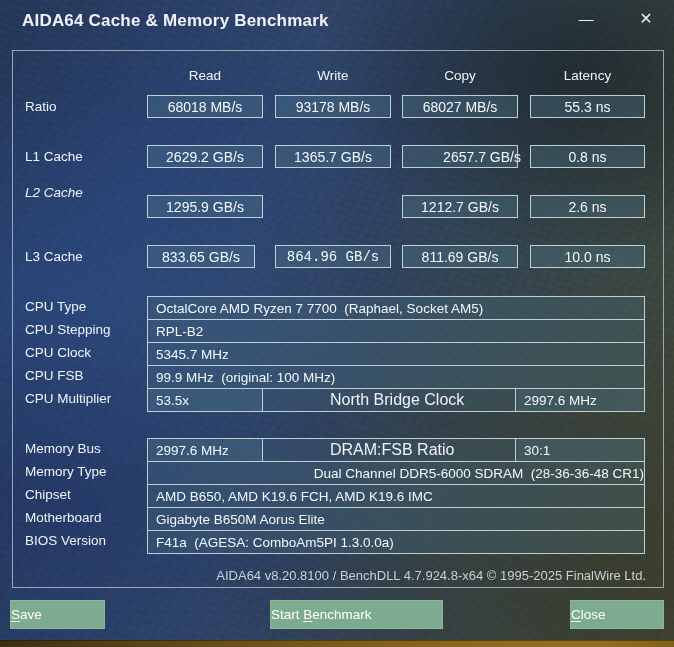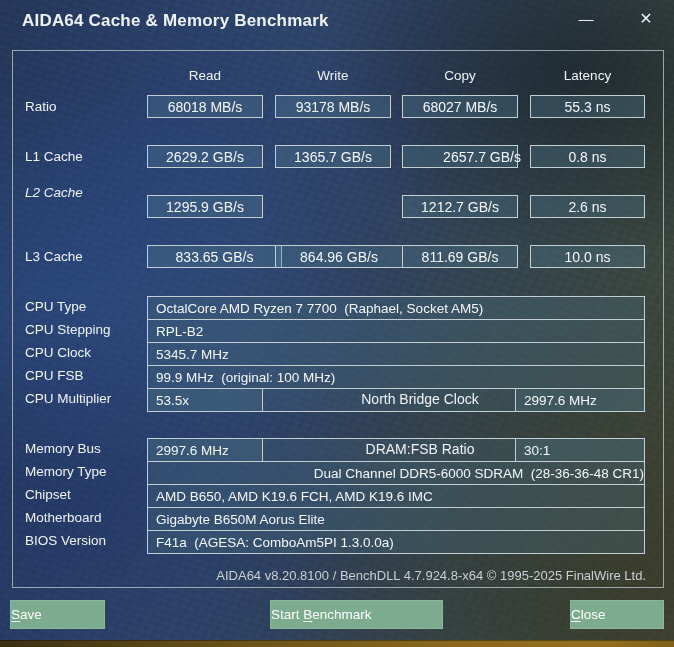--- a/index.html
+++ b/index.html
@@ -30,21 +30,21 @@
   }
   .ibox{
     border:1px solid #c3ced3;
     background:rgba(76,116,134,0.30);
     color:#f4f7f9;font-size:13.5px;
     display:flex;align-items:center;justify-content:flex-start;
     padding-left:8px;
   }
   .sub{background:rgba(84,128,146,0.18);}
   .val{white-space:pre;}
-  .inlbl{color:#eff3f6;font-size:14px;text-align:center;white-space:pre;}
+  .inlbl{color:#eff3f6;font-size:16px;text-align:left;white-space:pre;}
   .footer{color:#c9cfd4;font-size:13px;text-align:right;white-space:pre;}
   .btn{
     background:#7dab90;color:#ffffff;font-size:13.5px;
     display:flex;align-items:center;justify-content:flex-start;
     border:1px solid #8ab69c;white-space:pre;
   }
   .accel{text-decoration:underline;text-underline-offset:2px;}
   .strip{background:linear-gradient(90deg,#3b2f12 0%,#6a511a 35%,#87651d 65%,#93701f 88%,#7f601a 100%);border-top:1px solid rgba(0,0,0,0.35);}
 </style>
 </head>
@@ -100,24 +100,24 @@
       <span class="val">1295.9 GB/s</span>
     </div>
   <div class="abs vbox" style="left:402px;top:195px;width:116px;height:23px;">
       <span class="val">1212.7 GB/s</span>
     </div>
   <div class="abs vbox" style="left:530px;top:195px;width:115px;height:23px;">
       <span class="val">2.6 ns</span>
     </div>
 
   <div class="abs lbl" style="left:25px;top:249px;">L3 Cache</div>
-  <div class="abs vbox" style="left:147px;top:245px;width:135px;height:23px;">
+  <div class="abs vbox" style="left:147px;top:245px;width:108px;height:23px;">
       <span class="val">833.65 GB/s</span>
     </div>
-  <div class="abs vbox" style="left:275px;top:245px;width:128px;height:23px;">
+  <div class="abs vbox" style="left:275px;top:245px;width:116px;height:23px;font-family:Liberation Mono, monospace;">
       <span class="val">864.96 GB/s</span>
     </div>
   <div class="abs vbox" style="left:402px;top:245px;width:116px;height:23px;">
       <span class="val">811.69 GB/s</span>
     </div>
   <div class="abs vbox" style="left:530px;top:245px;width:115px;height:23px;">
       <span class="val">10.0 ns</span>
     </div>
 
   <div class="abs lbl" style="left:25px;top:299px;">CPU Type</div>

